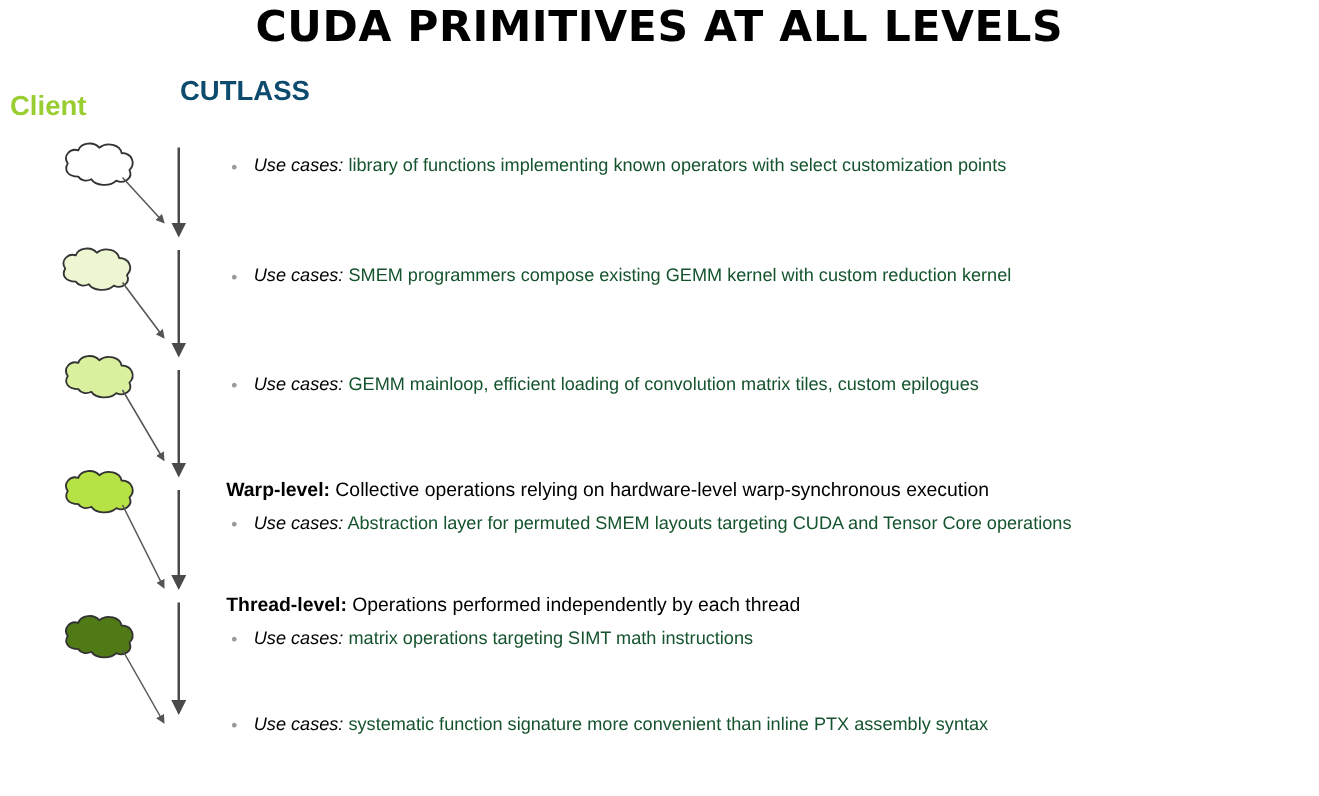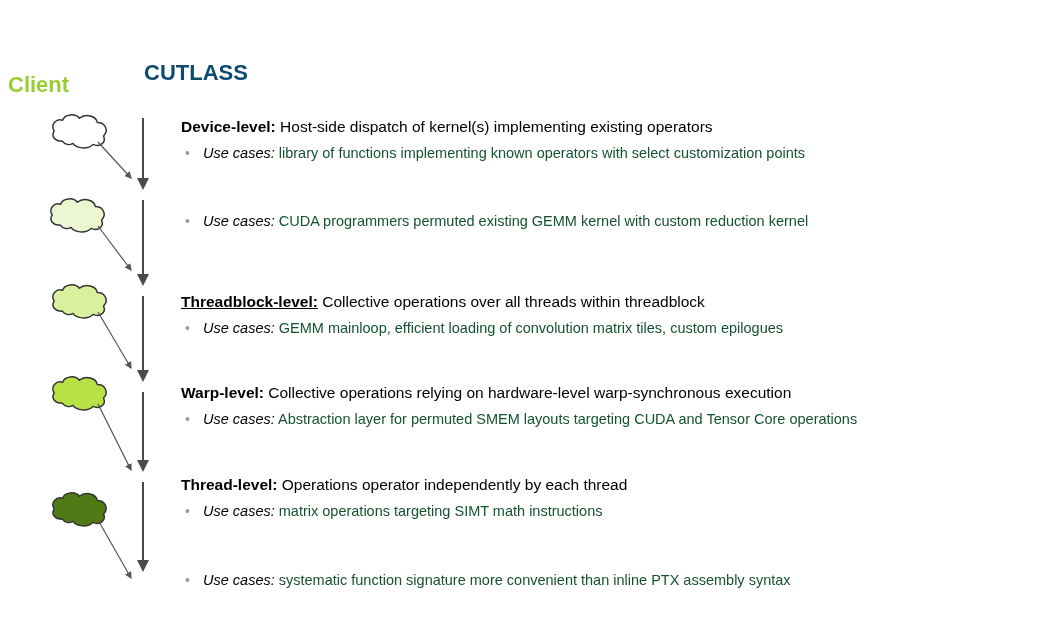--- a/index.html
+++ b/index.html
@@ -94,20 +94,21 @@
   }
   .entry .uc .text {
     color: #14532d;
   }
 </style>
 </head>
 <body>
 
 <div class="slide">
 
+  <div class="title">CUDA PRIMITIVES AT ALL LEVELS</div>
 
   <div class="col-head client">Client</div>
   <div class="col-head cutlass">CUTLASS</div>
 
   <div class="diagram">
     <svg width="175" height="520" viewBox="0 0 175 520" xmlns="http://www.w3.org/2000/svg">
       <defs>
         <g id="cloudshape">
           <path d="M12,26 C4,26 1,21 4,16 C0,10 6,4 12,6 C14,0 24,-1 28,4 C34,-1 44,2 45,8 C53,8 56,16 51,21 C54,27 47,32 41,29 C36,34 25,33 22,28 C18,30 14,29 12,26 Z" stroke="#333333" stroke-width="1.4" stroke-linejoin="round"></path>
         </g>
@@ -143,40 +144,38 @@
 
       <line x1="143" y1="18" x2="143" y2="88" stroke="#4a4a4a" stroke-width="2" marker-end="url(#arrowhead)"></line>
       <line x1="143" y1="100" x2="143" y2="184" stroke="#4a4a4a" stroke-width="2" marker-end="url(#arrowhead)"></line>
       <line x1="143" y1="196" x2="143" y2="280" stroke="#4a4a4a" stroke-width="2" marker-end="url(#arrowhead)"></line>
       <line x1="143" y1="292" x2="143" y2="370" stroke="#4a4a4a" stroke-width="2" marker-end="url(#arrowhead)"></line>
       <line x1="143" y1="382" x2="143" y2="470" stroke="#4a4a4a" stroke-width="2" marker-end="url(#arrowhead)"></line>
     </svg>
   </div>
 
   <div class="entry" style="top:117px">
-    <div class="head"><b>Device-level:</b><span> Host-side dispatch of kernel(s) implementing existing operators</span></div>
     <div class="uc"><span class="bullet">•</span><span class="label">Use cases:</span><span class="text"> library of functions implementing known operators with select customization points</span></div>
   </div>
 
   <div class="entry" style="top:205px">
-    <div class="uc"><span class="bullet">•</span><span class="label">Use cases:</span><span class="text"> CUDA programmers permuted existing GEMM kernel with custom reduction kernel</span></div>
+    <div class="uc"><span class="bullet">•</span><span class="label">Use cases:</span><span class="text"> SMEM programmers compose existing GEMM kernel with custom reduction kernel</span></div>
   </div>
 
   <div class="entry" style="top:292px">
-    <div class="head"><b class="ul">Threadblock-level:</b><span> Collective operations over all threads within threadblock</span></div>
     <div class="uc"><span class="bullet">•</span><span class="label">Use cases:</span><span class="text"> GEMM mainloop, efficient loading of convolution matrix tiles, custom epilogues</span></div>
   </div>
 
   <div class="entry" style="top:383px">
     <div class="head"><b>Warp-level:</b><span> Collective operations relying on hardware-level warp-synchronous execution</span></div>
     <div class="uc"><span class="bullet">•</span><span class="label">Use cases:</span><span class="text"> Abstraction layer for permuted SMEM layouts targeting CUDA and Tensor Core operations</span></div>
   </div>
 
   <div class="entry" style="top:475px">
-    <div class="head"><b>Thread-level:</b><span> Operations operator independently by each thread</span></div>
+    <div class="head"><b>Thread-level:</b><span> Operations performed independently by each thread</span></div>
     <div class="uc"><span class="bullet">•</span><span class="label">Use cases:</span><span class="text"> matrix operations targeting SIMT math instructions</span></div>
   </div>
 
   <div class="entry" style="top:564px">
     <div class="uc"><span class="bullet">•</span><span class="label">Use cases:</span><span class="text"> systematic function signature more convenient than inline PTX assembly syntax</span></div>
   </div>
 
 </div>
 
 </body></html>

